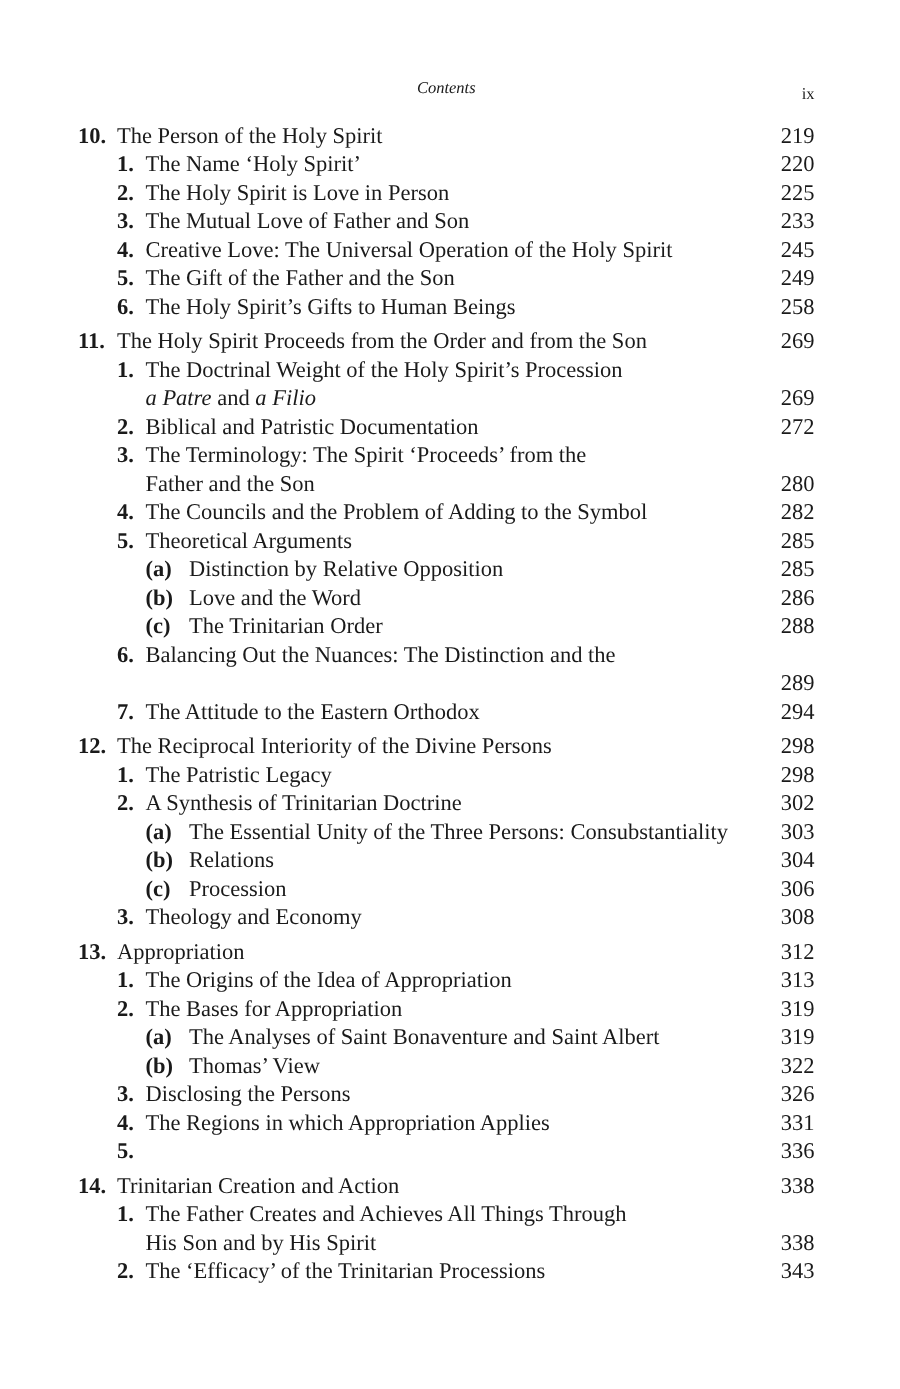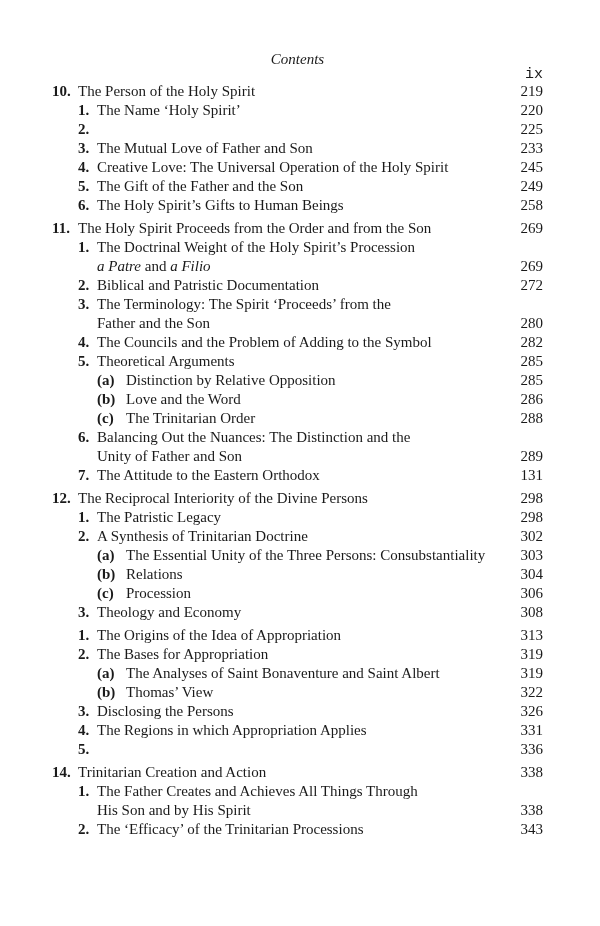--- a/index.html
+++ b/index.html
@@ -17,35 +17,34 @@
   }
   .page {
     position: absolute;
     left: 52px;
     top: 49px;
     width: 491px;
   }
   .header {
     position: relative;
     height: 20px;
-    font-size: 15px;
+    font-size: 11px;
     line-height: 20px;
   }
   .running-title {
     position: absolute;
     left: 0;
     right: 0;
     text-align: center;
     font-style: italic;
   }
   .folio {
     position: absolute;
     right: 0;
-    top: 16px;
-    font-family: Liberation Mono, monospace;
+    top: 4px;
   }
   .toc {
     margin-top: 13px;
     font-size: 15px;
   }
   .chapter {
     margin-bottom: 4px;
   }
   .line {
     position: relative;
@@ -97,20 +96,21 @@
         <span class="text">The Person of the Holy Spirit</span>
         <span class="page-num">219</span>
       </div>
       <div class="line lvl1">
         <span class="num">1.</span>
         <span class="text">The Name ‘Holy Spirit’</span>
         <span class="page-num">220</span>
       </div>
       <div class="line lvl1">
         <span class="num">2.</span>
+        <span class="text">The Holy Spirit is Love in Person</span>
         <span class="page-num">225</span>
       </div>
       <div class="line lvl1">
         <span class="num">3.</span>
         <span class="text">The Mutual Love of Father and Son</span>
         <span class="page-num">233</span>
       </div>
       <div class="line lvl1">
         <span class="num">4.</span>
         <span class="text">Creative Love: The Universal Operation of the Holy Spirit</span>
@@ -178,27 +178,26 @@
       <div class="line lvl2">
         <span class="num">(c)</span>
         <span class="text">The Trinitarian Order</span>
         <span class="page-num">288</span>
       </div>
       <div class="line lvl1">
         <span class="num">6.</span>
         <span class="text">Balancing Out the Nuances: The Distinction and the</span>
       </div>
       <div class="line cont1">
-        <span class="text">Unity of Father and Son</span>
         <span class="page-num">289</span>
       </div>
       <div class="line lvl1">
         <span class="num">7.</span>
         <span class="text">The Attitude to the Eastern Orthodox</span>
-        <span class="page-num">131</span>
+        <span class="page-num">294</span>
       </div>
     </div>
 
     <div class="chapter">
       <div class="line lvl0">
         <span class="num">12.</span>
         <span class="text">The Reciprocal Interiority of the Divine Persons</span>
         <span class="page-num">298</span>
       </div>
       <div class="line lvl1">
@@ -227,20 +226,25 @@
         <span class="page-num">306</span>
       </div>
       <div class="line lvl1">
         <span class="num">3.</span>
         <span class="text">Theology and Economy</span>
         <span class="page-num">308</span>
       </div>
     </div>
 
     <div class="chapter">
+      <div class="line lvl0">
+        <span class="num">13.</span>
+        <span class="text">Appropriation</span>
+        <span class="page-num">312</span>
+      </div>
       <div class="line lvl1">
         <span class="num">1.</span>
         <span class="text">The Origins of the Idea of Appropriation</span>
         <span class="page-num">313</span>
       </div>
       <div class="line lvl1">
         <span class="num">2.</span>
         <span class="text">The Bases for Appropriation</span>
         <span class="page-num">319</span>
       </div>

